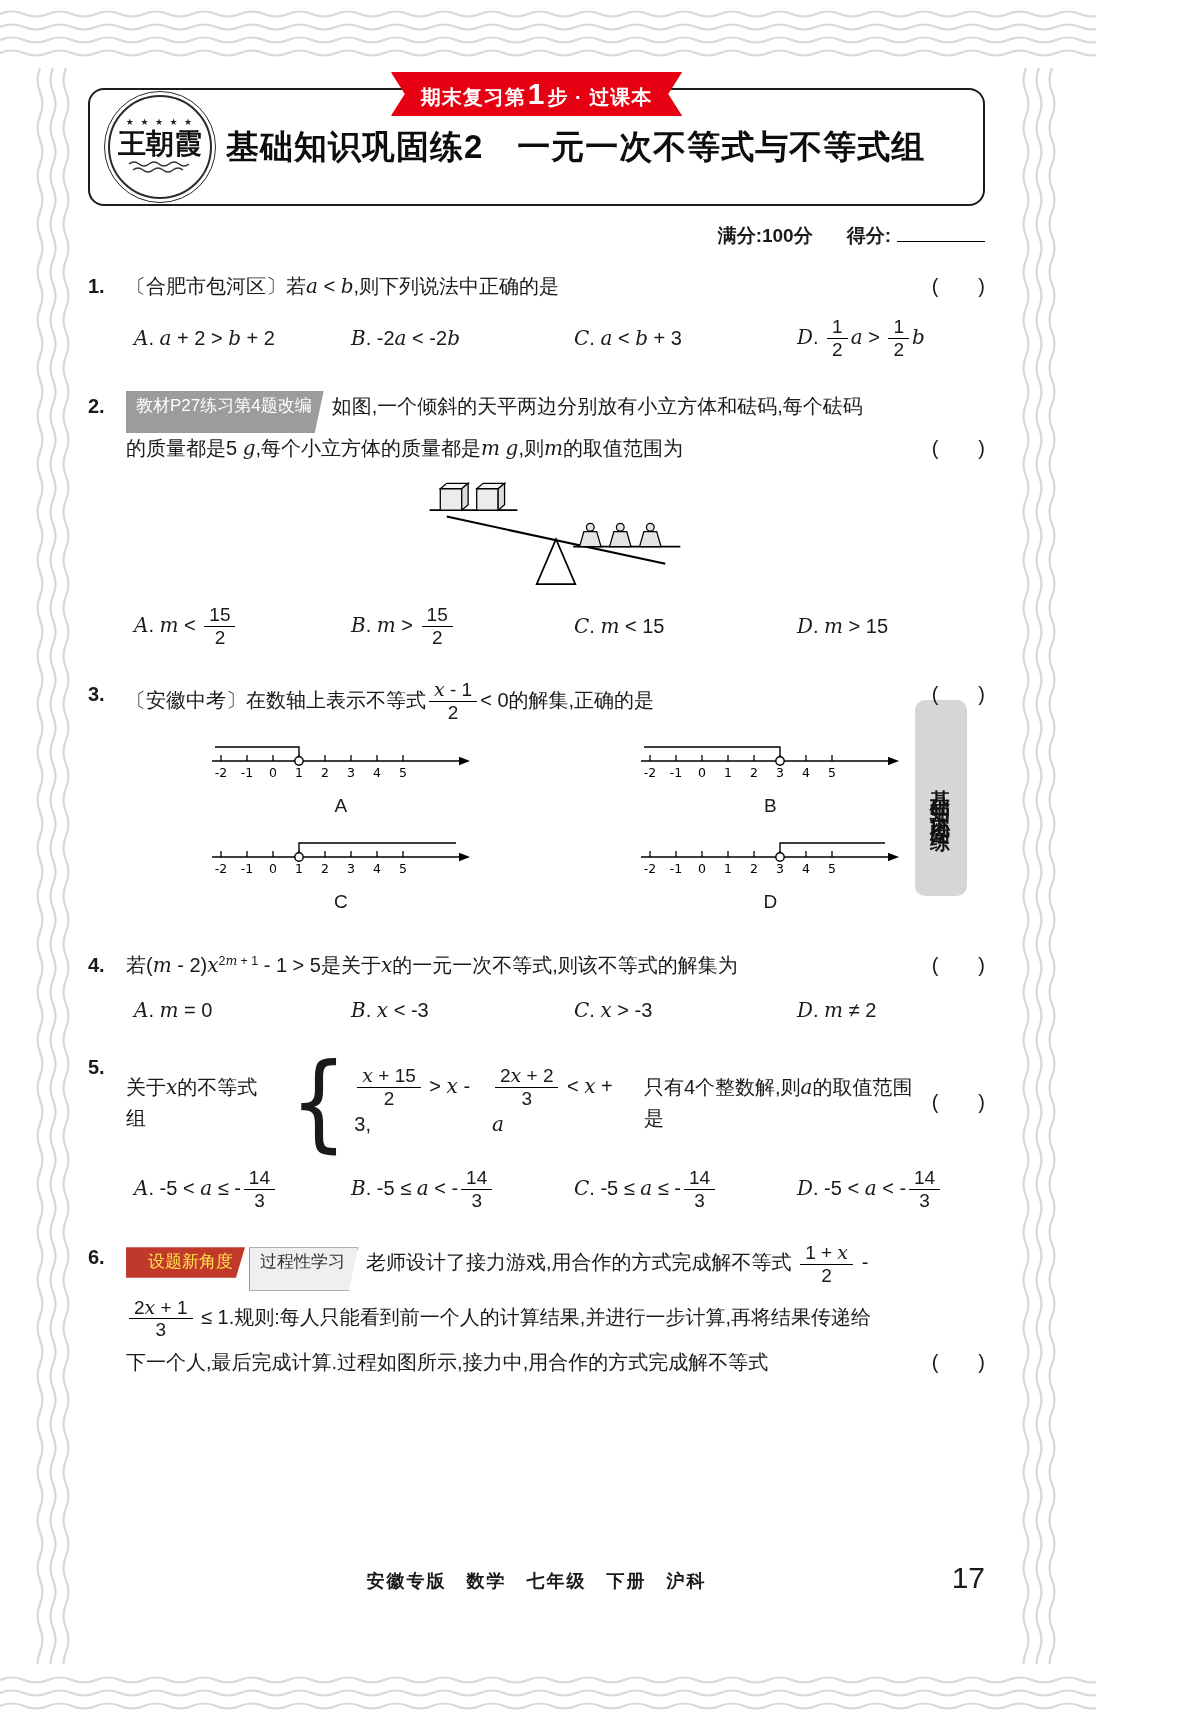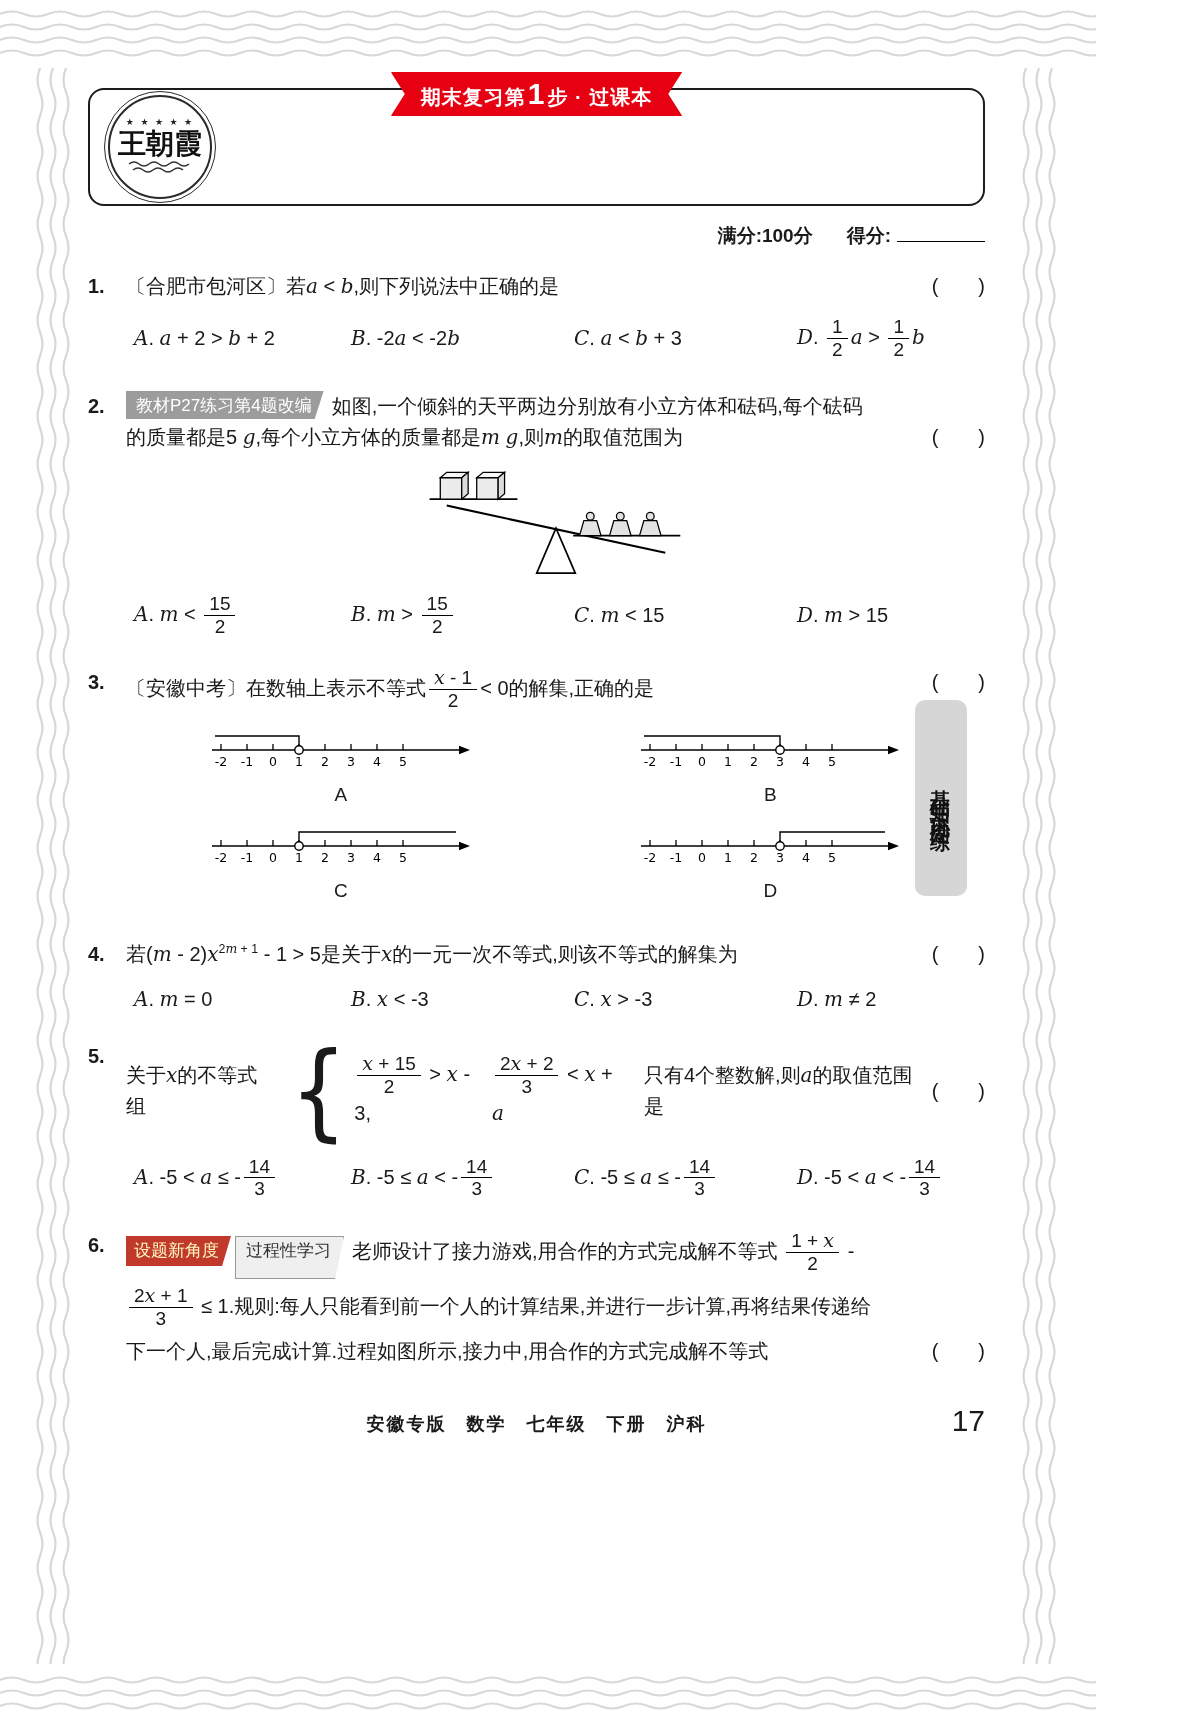--- a/index.html
+++ b/index.html
@@ -43,44 +43,44 @@
   .mt22{margin-top:22px;} .mt30{margin-top:30px;} .mt34{margin-top:34px;} .mt26{margin-top:26px;}
   .opts-mt{margin-top:14px;}
 
   
   .var{font-style:italic;font-family:"DejaVu Serif","Liberation Serif",serif;}
   .frac{display:inline-flex;flex-direction:column;align-items:center;vertical-align:middle;margin:0 3px;line-height:1.15;font-size:0.95em;}
   .frac .num{padding:0 5px;border-bottom:1.6px solid #000;}
   .frac .den{padding:0 5px;}
   sup{font-size:0.62em;}
 
-  .tag-gray{display:inline-block;background:#9c9c9c;color:#fff;font-size:17px;padding:2px 12px 0 10px;margin-right:8px;
+  .tag-gray{display:inline-block;background:#9c9c9c;color:#fff;font-size:17px;padding:2px 12px 14px 10px;margin-right:8px;
             clip-path:polygon(0 0,100% 0,calc(100% - 9px) 100%,0 100%);vertical-align:2px;}
-  .tag-red{display:inline-block;background:#c0392b;color:#fef9c3;font-size:17px;padding:2px 12px 2px 8px;margin-right:4px;
+  .tag-red{display:inline-block;background:#c0392b;color:#fde047;font-size:17px;padding:2px 12px 2px 22px;margin-right:4px;
            clip-path:polygon(0 0,100% 0,calc(100% - 9px) 100%,0 100%);vertical-align:2px;}
   .tag-outline{display:inline-block;background:#efefef;border:1.5px solid #999;color:#333;font-size:17px;padding:1px 12px 14px 10px;
            margin-right:8px;clip-path:polygon(0 0,100% 0,calc(100% - 9px) 100%,0 100%);vertical-align:2px;}
 
   .figure-wrap{display:flex;justify-content:center;margin:14px 0 6px;}
   .balance{width:280px;height:120px;}
 
   .numberlines{display:grid;grid-template-columns:1fr 1fr;justify-items:center;row-gap:14px;margin-top:16px;width:100%;}
   .nl{display:flex;flex-direction:column;align-items:center;}
   .nl svg{width:272px;height:48px;}
   .nl-label{font-size:19px;margin-top:4px;}
   svg text{font-family:"DejaVu Sans",sans-serif;}
 
   
   .q5-line{display:flex;align-items:center;flex-wrap:nowrap;}
   .brace{font-size:106px;line-height:0.95;font-weight:400;transform:scaleX(0.85);margin:0 2px 0 8px;font-family:"DejaVu Sans",sans-serif;}
   .sys{display:flex;flex-direction:row;gap:0;margin-right:14px;}
   .q5-paren{margin-left:auto;white-space:pre;}
 
   
-  .footer{position:absolute;left:88px;top:1412px;width:897px;text-align:center;font-size:18px;font-weight:700;letter-spacing:2px;}
+  .footer{position:absolute;left:88px;top:1569px;width:897px;text-align:center;font-size:18px;font-weight:700;letter-spacing:2px;}
   .page-num{position:absolute;right:0;top:-8px;font-size:30px;font-weight:400;letter-spacing:0;text-align:center;}
   .side-tab{position:absolute;right:129px;top:700px;width:52px;height:196px;background:#d6d6d6;border-radius:10px;
             display:flex;align-items:center;justify-content:center;}
   .side-tab span{writing-mode:vertical-rl;font-size:20px;font-weight:700;letter-spacing:7px;color:#111;}
 </style>
 </head>
 <body>
 
 <div class="sheet">
 
@@ -117,20 +117,21 @@
         <span>期末复习第</span><span class="ribbon-big">1</span><span>步 · 过课本</span>
       </div>
       <div class="logo">
         <div class="logo-stars">★ ★ ★ ★ ★</div>
         <div class="logo-text">王朝霞</div>
         <svg width="70" height="16" viewBox="0 0 70 16">
           <path d="M4 4 Q9 0 14 4 T24 4 T34 4 T44 4 T54 4 T64 4" fill="none" stroke="#333" stroke-width="1.4"></path>
           <path d="M8 10 Q13 6 18 10 T28 10 T38 10 T48 10 T58 10" fill="none" stroke="#333" stroke-width="1.4"></path>
         </svg>
       </div>
+      <div class="title">基础知识巩固练2　一元一次不等式与不等式组</div>
     </div>
 
     <div class="score-line">
       <span>满分:100分</span><span class="score-gap"></span><span>得分:</span><span class="score-blank"></span>
     </div>
 
 
     <div class="q mt22">
       <div class="q-num">1.</div>
       <div class="q-body">

